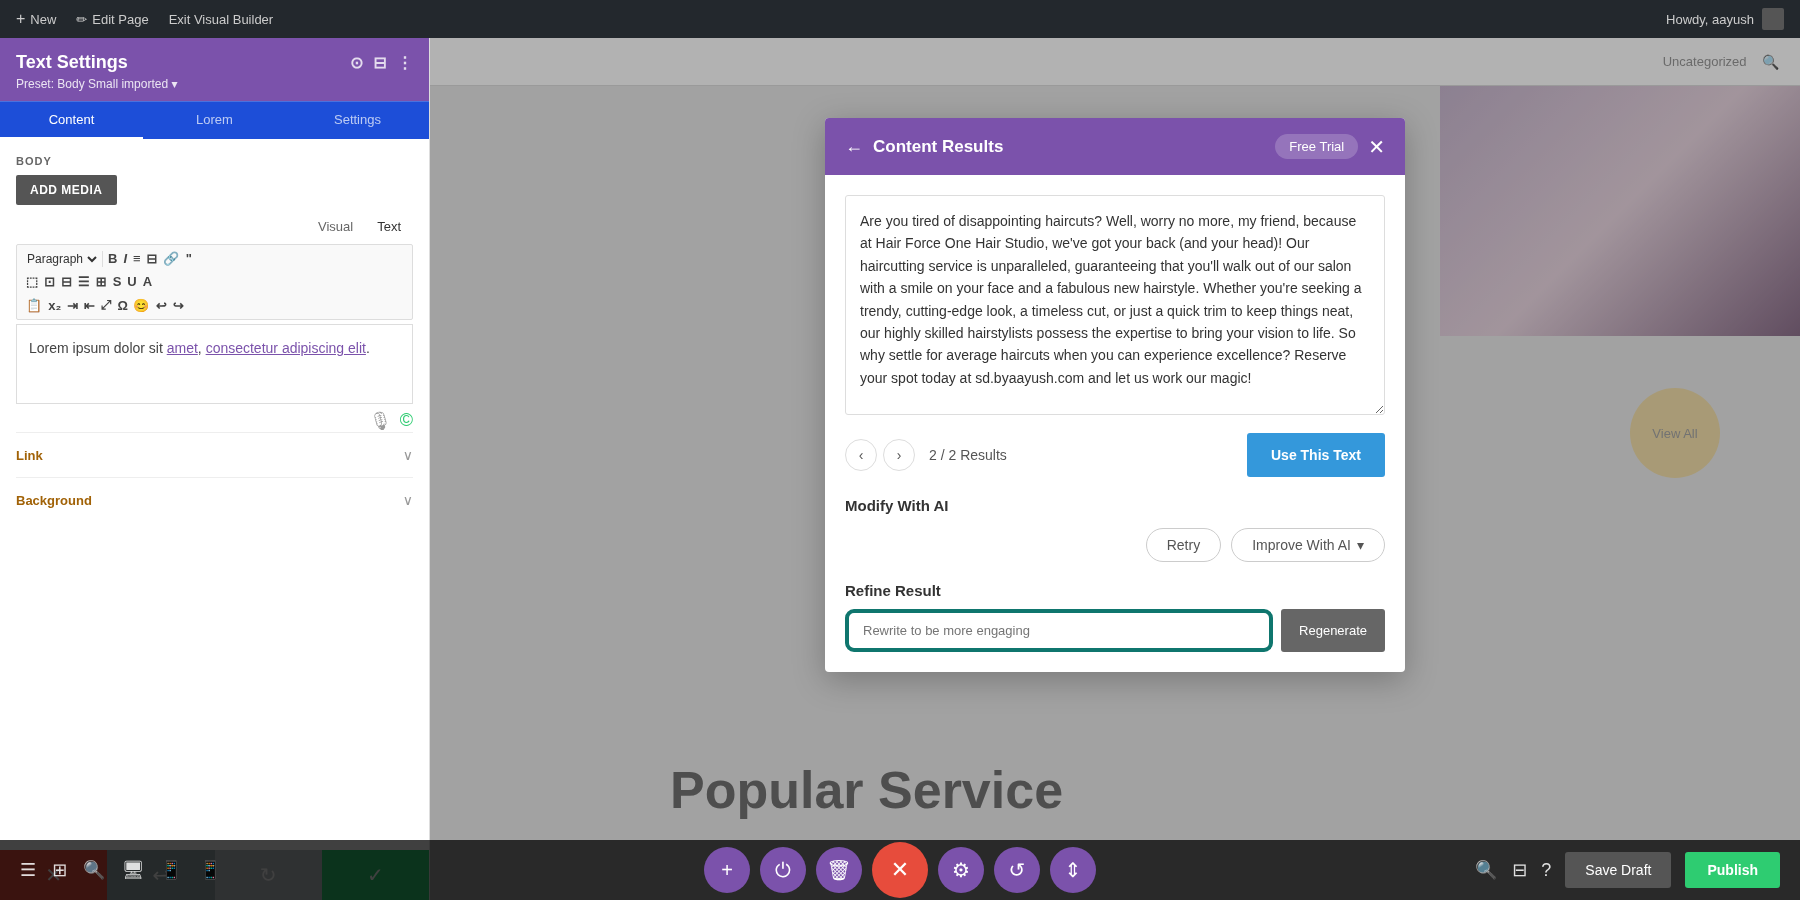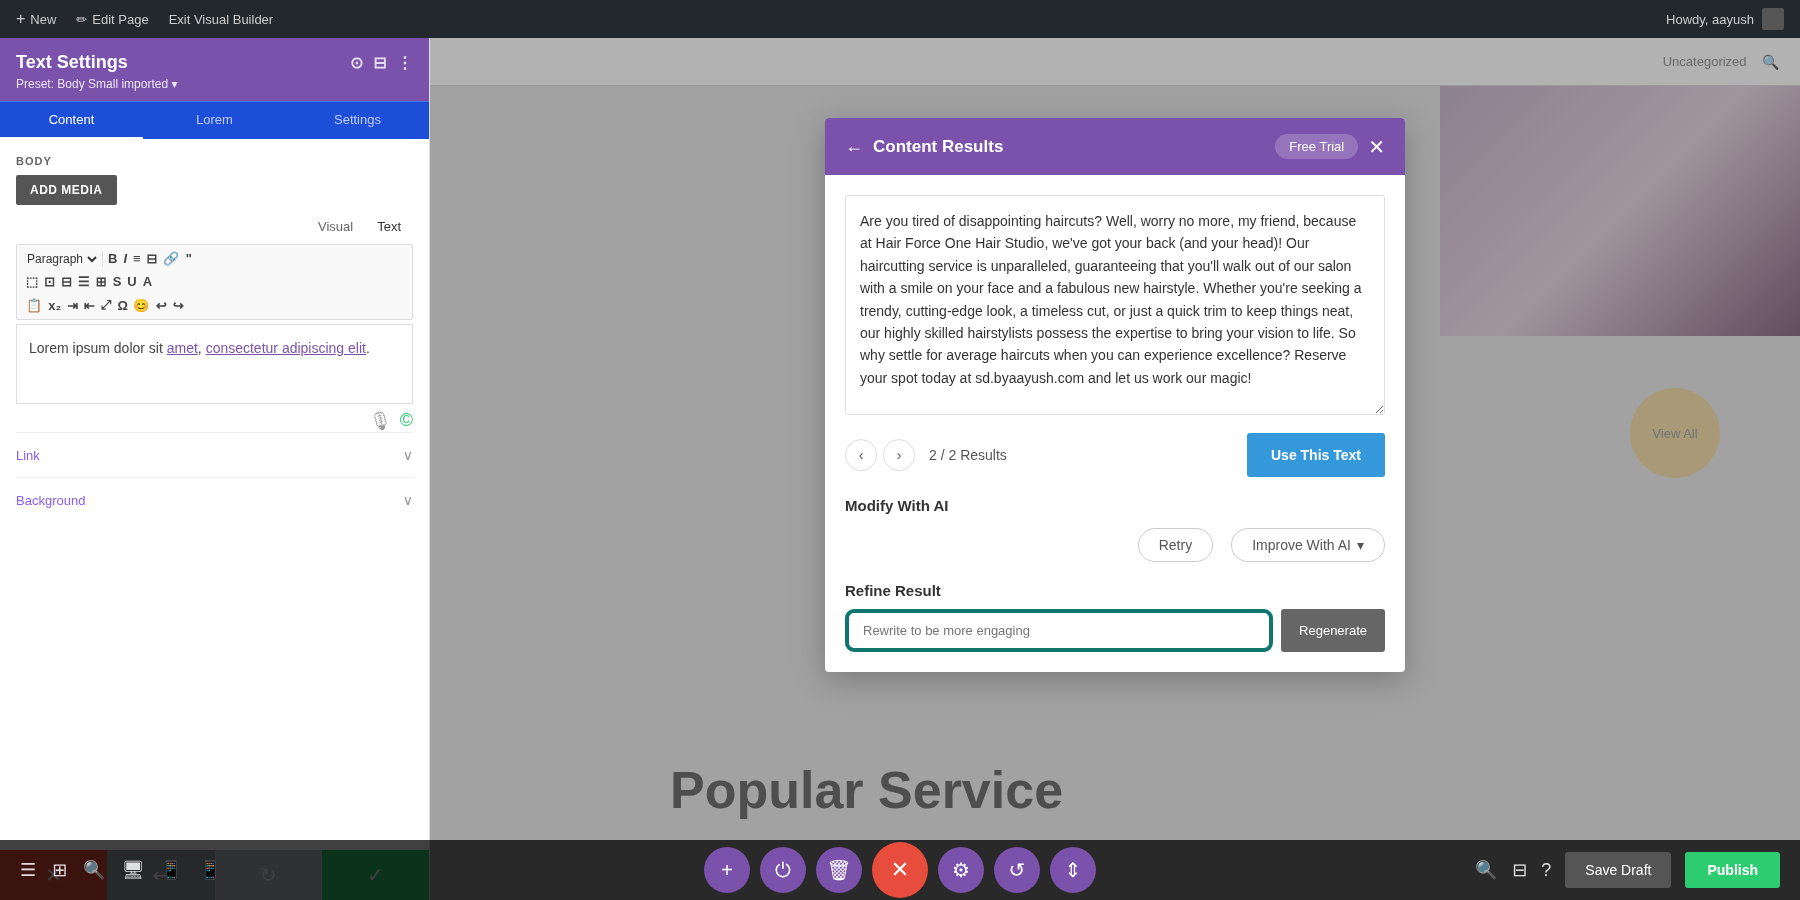--- a/index.html
+++ b/index.html
@@ -207,22 +207,22 @@
     .section-collapsible {
       border-top: 1px solid #eee;
       padding: 14px 0;
       display: flex;
       justify-content: space-between;
       align-items: center;
       cursor: pointer;
     }
     .section-collapsible-label {
       font-size: 13px;
-      color: #8b5cf6;
-      font-weight: 400;
+      color: #a16207;
+      font-weight: 700;
     }
     .chevron {
       color: #999;
       font-size: 14px;
     }
     .panel-bottom-bar {
       display: flex;
       height: 50px;
     }
     .panel-bottom-btn {
@@ -384,21 +384,21 @@
     .modal-section-title {
       font-size: 15px;
       font-weight: 600;
       color: #333;
       margin-top: 20px;
       margin-bottom: 14px;
     }
     .modify-buttons {
       display: flex;
       justify-content: flex-end;
-      gap: 18px;
+      gap: 10px;
       align-items: flex-end;
     }
     .retry-btn {
       border: 1px solid #ccc;
       background: #fff;
       color: #555;
       padding: 8px 20px;
       border-radius: 20px;
       font-size: 14px;
       cursor: pointer;

